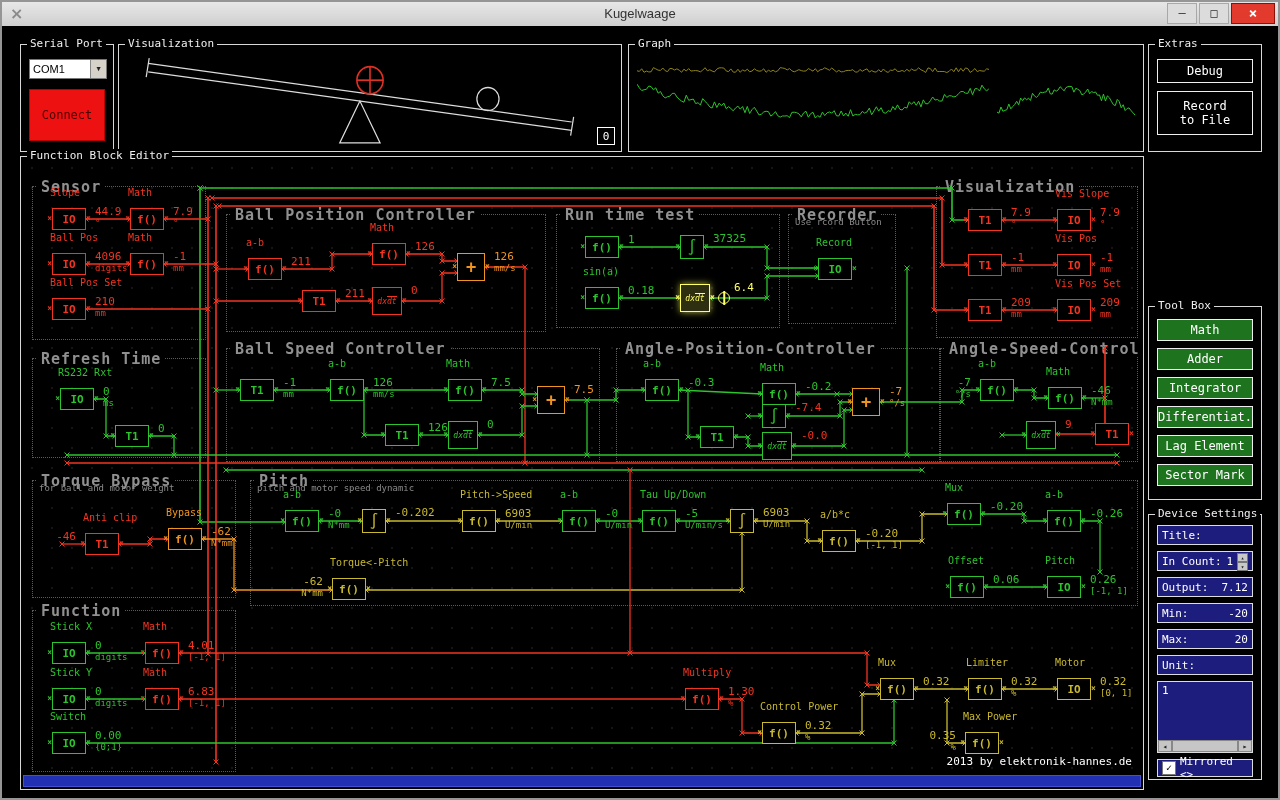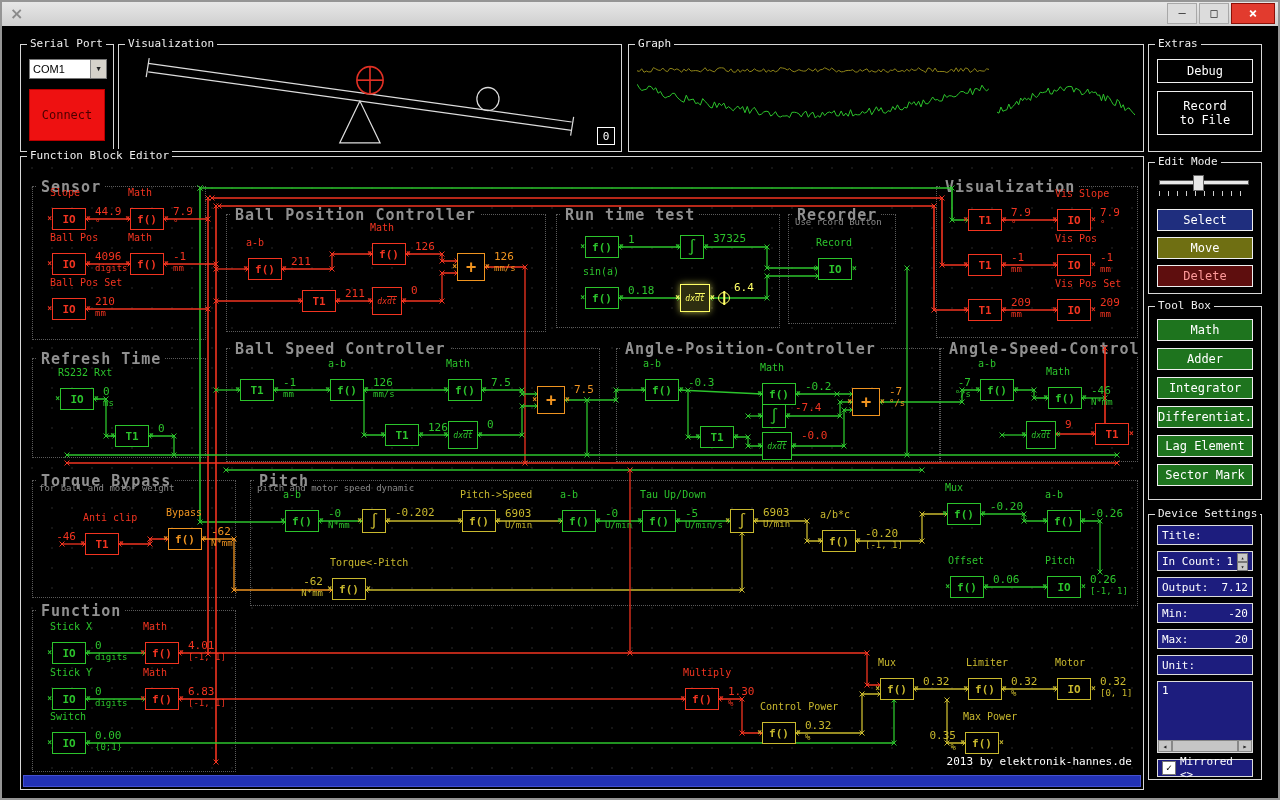--- a/index.html
+++ b/index.html
@@ -102,20 +102,21 @@
   .blk.hl .bbox{background:#2e2e10;box-shadow:0 0 7px rgba(255,255,100,.7);}
   .probe{position:absolute;left:calc(100% + 8px);top:50%;margin-top:-6px;width:10px;height:10px;border:1.5px solid #ffff66;border-radius:50%;}
   .probe::after{content:'';position:absolute;left:50%;top:-2px;bottom:-2px;width:1.5px;background:#ffff66;transform:translateX(-50%);}
 </style>
 </head>
 <body>
 
 <div id="window">
   <div id="titlebar">
     <span class="app-icon">×</span>
+    <span class="wtitle">Kugelwaage</span>
     <span class="winbtns">
       <span class="wbtn">–</span>
       <span class="wbtn">□</span>
       <span class="wbtn close">×</span>
     </span>
   </div>
 
   <div id="client">
 
     <div class="group" id="g-serial">
@@ -623,31 +624,20 @@
           </div>
           <div class="blk" style="left: 943px; top: 574px; color: rgb(201, 185, 46);">
             <div class="bbox bt-fn">f()</div>
             <div class="btitle">Max Power</div>
             <div class="bval vleft"><span class="vnum">0.35</span><br><span class="vunit">%</span></div>
           </div>
         </div>
       <div id="editor-hscroll"></div>
     </div>
 
-    <div class="group" id="g-editmode">
-      <span class="glabel">Edit Mode</span>
-      <div class="slider">
-        <div class="strack"></div>
-        <div class="sthumb2"></div>
-        <div class="sticks"></div>
-      </div>
-      <button class="btn sel">Select</button>
-      <button class="btn mov">Move</button>
-      <button class="btn del">Delete</button>
-    </div>
 
     <div class="group" id="g-toolbox">
       <span class="glabel">Tool Box</span>
       <div id="toolbox-buttons">
           <button class="btn tool-btn" style="top: 12px;">Math</button>
           <button class="btn tool-btn" style="top: 41px;">Adder</button>
           <button class="btn tool-btn" style="top: 70px;">Integrator</button>
           <button class="btn tool-btn" style="top: 99px;">Differentiat.</button>
           <button class="btn tool-btn" style="top: 128px;">Lag Element</button>
           <button class="btn tool-btn" style="top: 157px;">Sector Mark</button>

